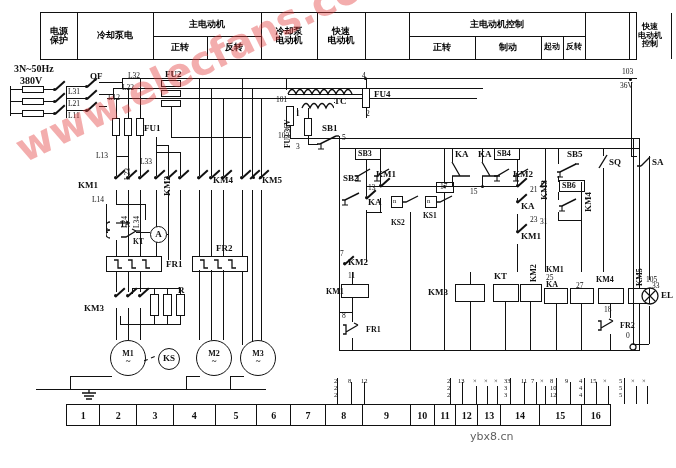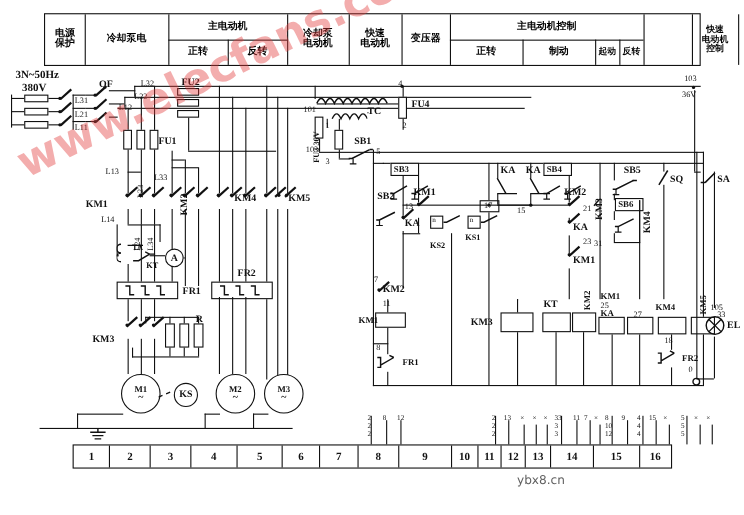--- a/index.html
+++ b/index.html
@@ -73,21 +73,20 @@
     <div class="vline" style="left:220px"></div>
 
     <div class="cell" style="left:220px;top:0;width:56px;height:46px;white-space:pre-line">冷却泵
 电动机</div>
     <div class="vline" style="left:276px"></div>
 
     <div class="cell" style="left:276px;top:0;width:48px;height:46px;white-space:pre-line">快速
 电动机</div>
     <div class="vline" style="left:324px"></div>
 
-    <div class="cell" style="left:324px;top:0;width:44px;height:46px">变压器</div>
     <div class="vline" style="left:368px"></div>
 
     <div class="cell" style="left:368px;top:0;width:176px;height:23px">主电动机控制</div>
     <div class="hline" style="left:368px;top:23px;width:176px"></div>
     <div class="cell" style="left:368px;top:23px;width:66px;height:23px">正转</div>
     <div class="vline" style="left:434px;top:23px;height:23px"></div>
     <div class="cell" style="left:434px;top:23px;width:66px;height:23px">制动</div>
     <div class="vline" style="left:500px;top:23px;height:23px"></div>
     <div class="cell" style="left:500px;top:23px;width:22px;height:23px;font-size:8px">起动</div>
     <div class="vline" style="left:522px;top:23px;height:23px"></div>

